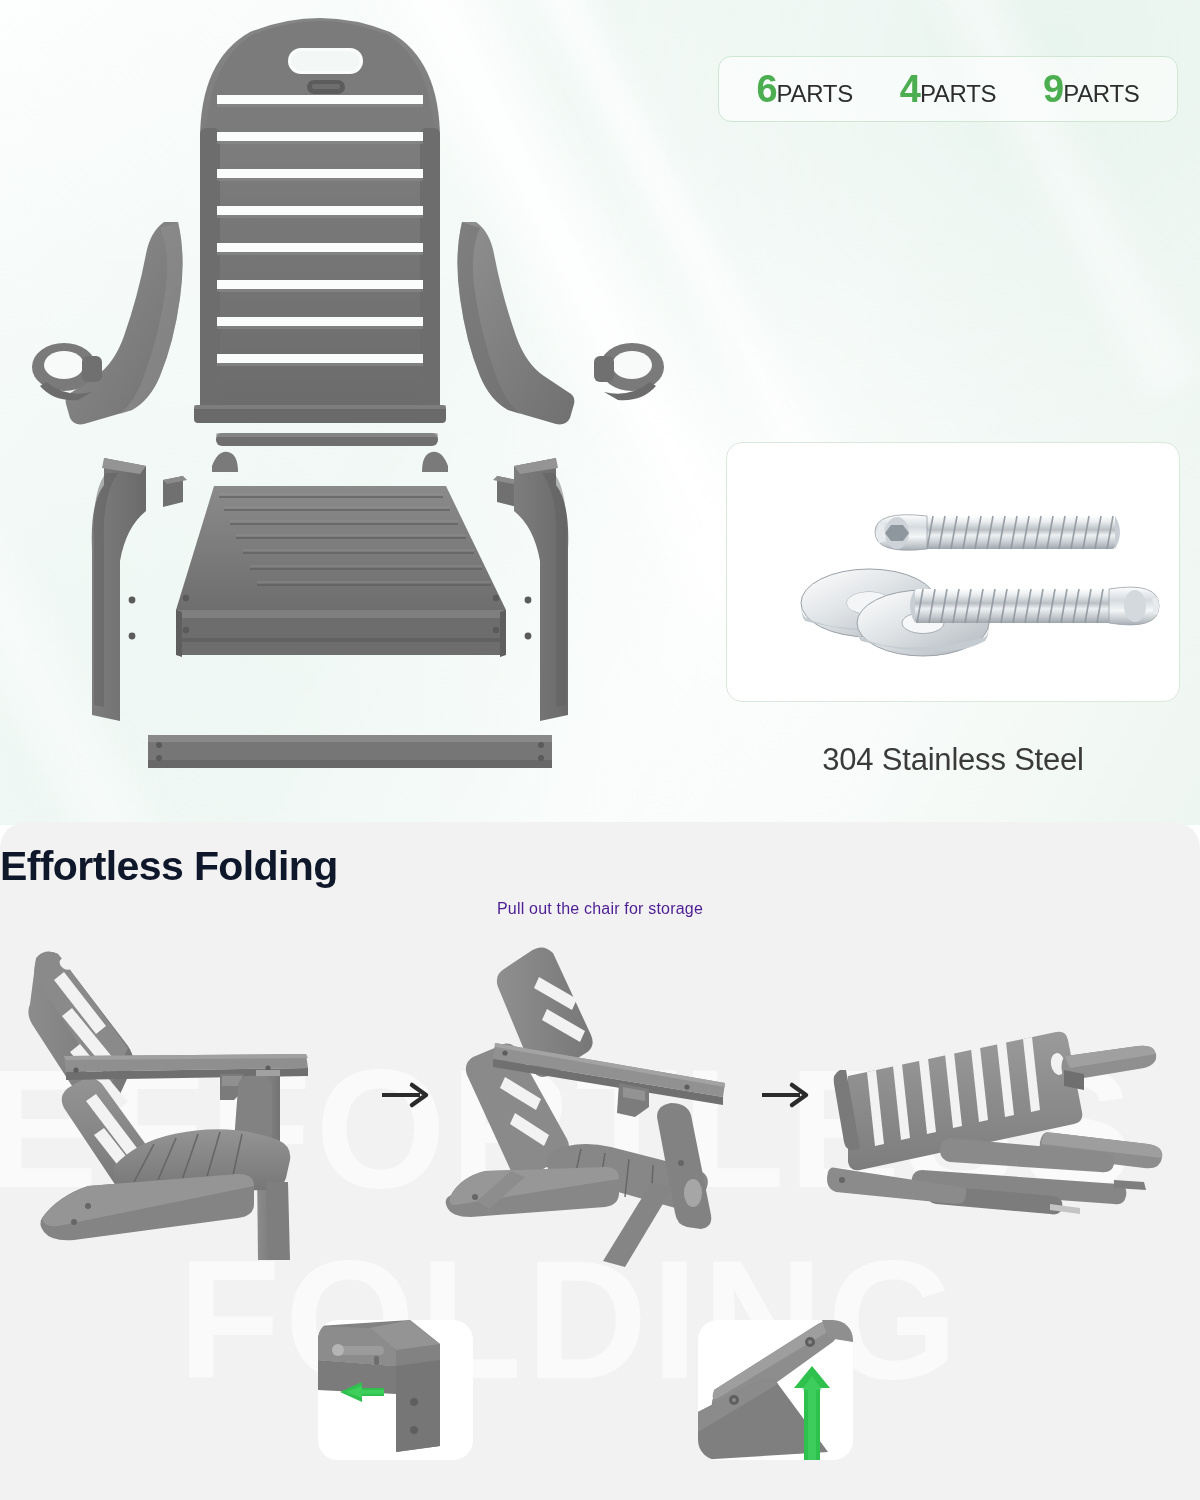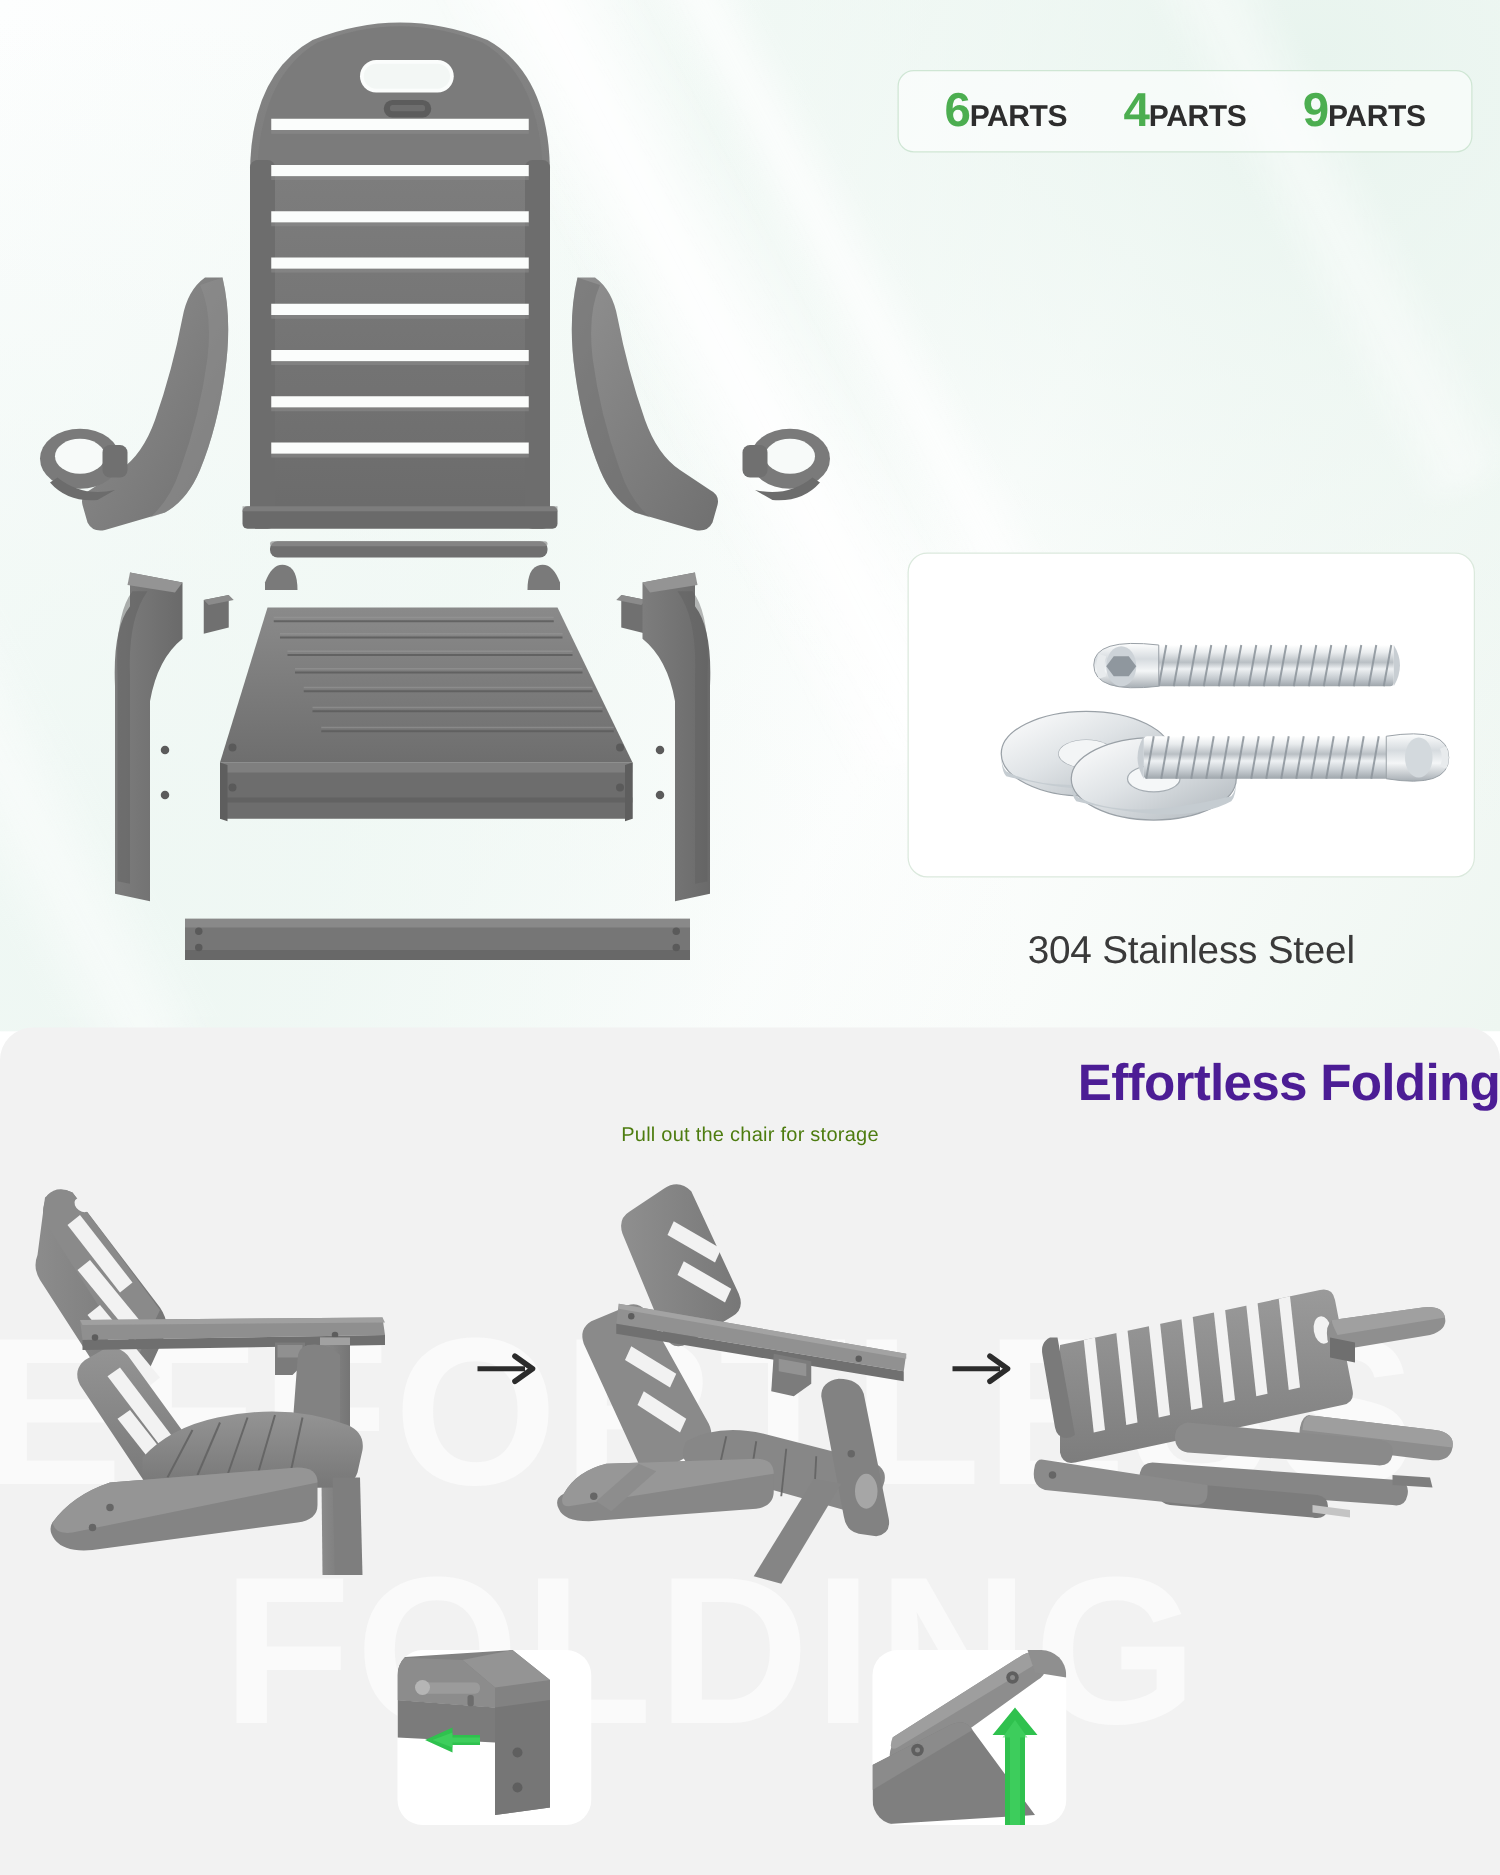--- a/index.html
+++ b/index.html
@@ -28,21 +28,21 @@
   
   #stats-badge{
     position:absolute;left:718px;top:56px;width:460px;height:66px;
     border:1.6px solid #cfe6d4;border-radius:13px;
     background:rgba(255,255,255,.55);
     display:flex;align-items:center;justify-content:space-around;
     box-sizing:border-box;padding:0 14px;
   }
   .stat{display:flex;align-items:baseline;white-space:nowrap;}
   .stat .num{font-size:38px;font-weight:bold;color:#4cae50;letter-spacing:-1px;line-height:1;}
-  .stat .unit{font-size:24px;font-weight:bold;color:#2d2d2d;letter-spacing:-.3px;line-height:1;}
+  .stat .unit{font-size:24px;font-weight:normal;color:#2d2d2d;letter-spacing:-.3px;line-height:1;}
 
   
   #pct-block{position:absolute;left:718px;top:160px;width:460px;text-align:center;}
   #pct-value{font-size:136px;font-weight:bold;color:#4cae50;line-height:.95;letter-spacing:-5px;}
   #pct-label{font-size:43px;font-weight:bold;color:#2f3130;letter-spacing:-.5px;margin-top:4px;}
 
   
   #hardware-card{
     position:absolute;left:726px;top:442px;width:452px;height:258px;
     border:1.6px solid #dbe9dd;border-radius:16px;background:#ffffff;
@@ -56,24 +56,24 @@
   
   #bottom-panel{
     position:absolute;left:0;top:822px;width:1200px;height:678px;
     background:#f2f2f2;border-radius:26px 26px 0 0;overflow:hidden;
   }
   
   .wm{position:absolute;color:#fafafa;font-weight:bold;letter-spacing:4px;line-height:1;user-select:none;}
   #wm-1{left:-14px;top:1045px;font-size:168px;}
   #wm-2{left:178px;top:1236px;font-size:168px;}
 
-  #folding-title{position:absolute;left:0;top:843px;width:1200px;text-align:right;
-    font-size:41px;font-weight:bold;color:#4c1d95;letter-spacing:-.6px;}
+  #folding-title{position:absolute;left:0;top:843px;width:1200px;text-align:left;
+    font-size:41px;font-weight:bold;color:#0f172a;letter-spacing:-.6px;}
   #folding-sub{position:absolute;left:0;top:900px;width:1200px;text-align:center;
-    font-size:16px;color:#4d7c0f;letter-spacing:.2px;}
+    font-size:16px;color:#4c1d95;letter-spacing:.2px;}
 
   
   .step-arrow{position:absolute;width:52px;height:26px;}
   #arrow-1{left:380px;top:1082px;}
   #arrow-2{left:760px;top:1082px;}
 
   
   .detail-inset{position:absolute;width:155px;height:140px;background:#fff;border-radius:20px;overflow:hidden;}
   #detail-1{left:318px;top:1320px;}
   #detail-2{left:698px;top:1320px;}

